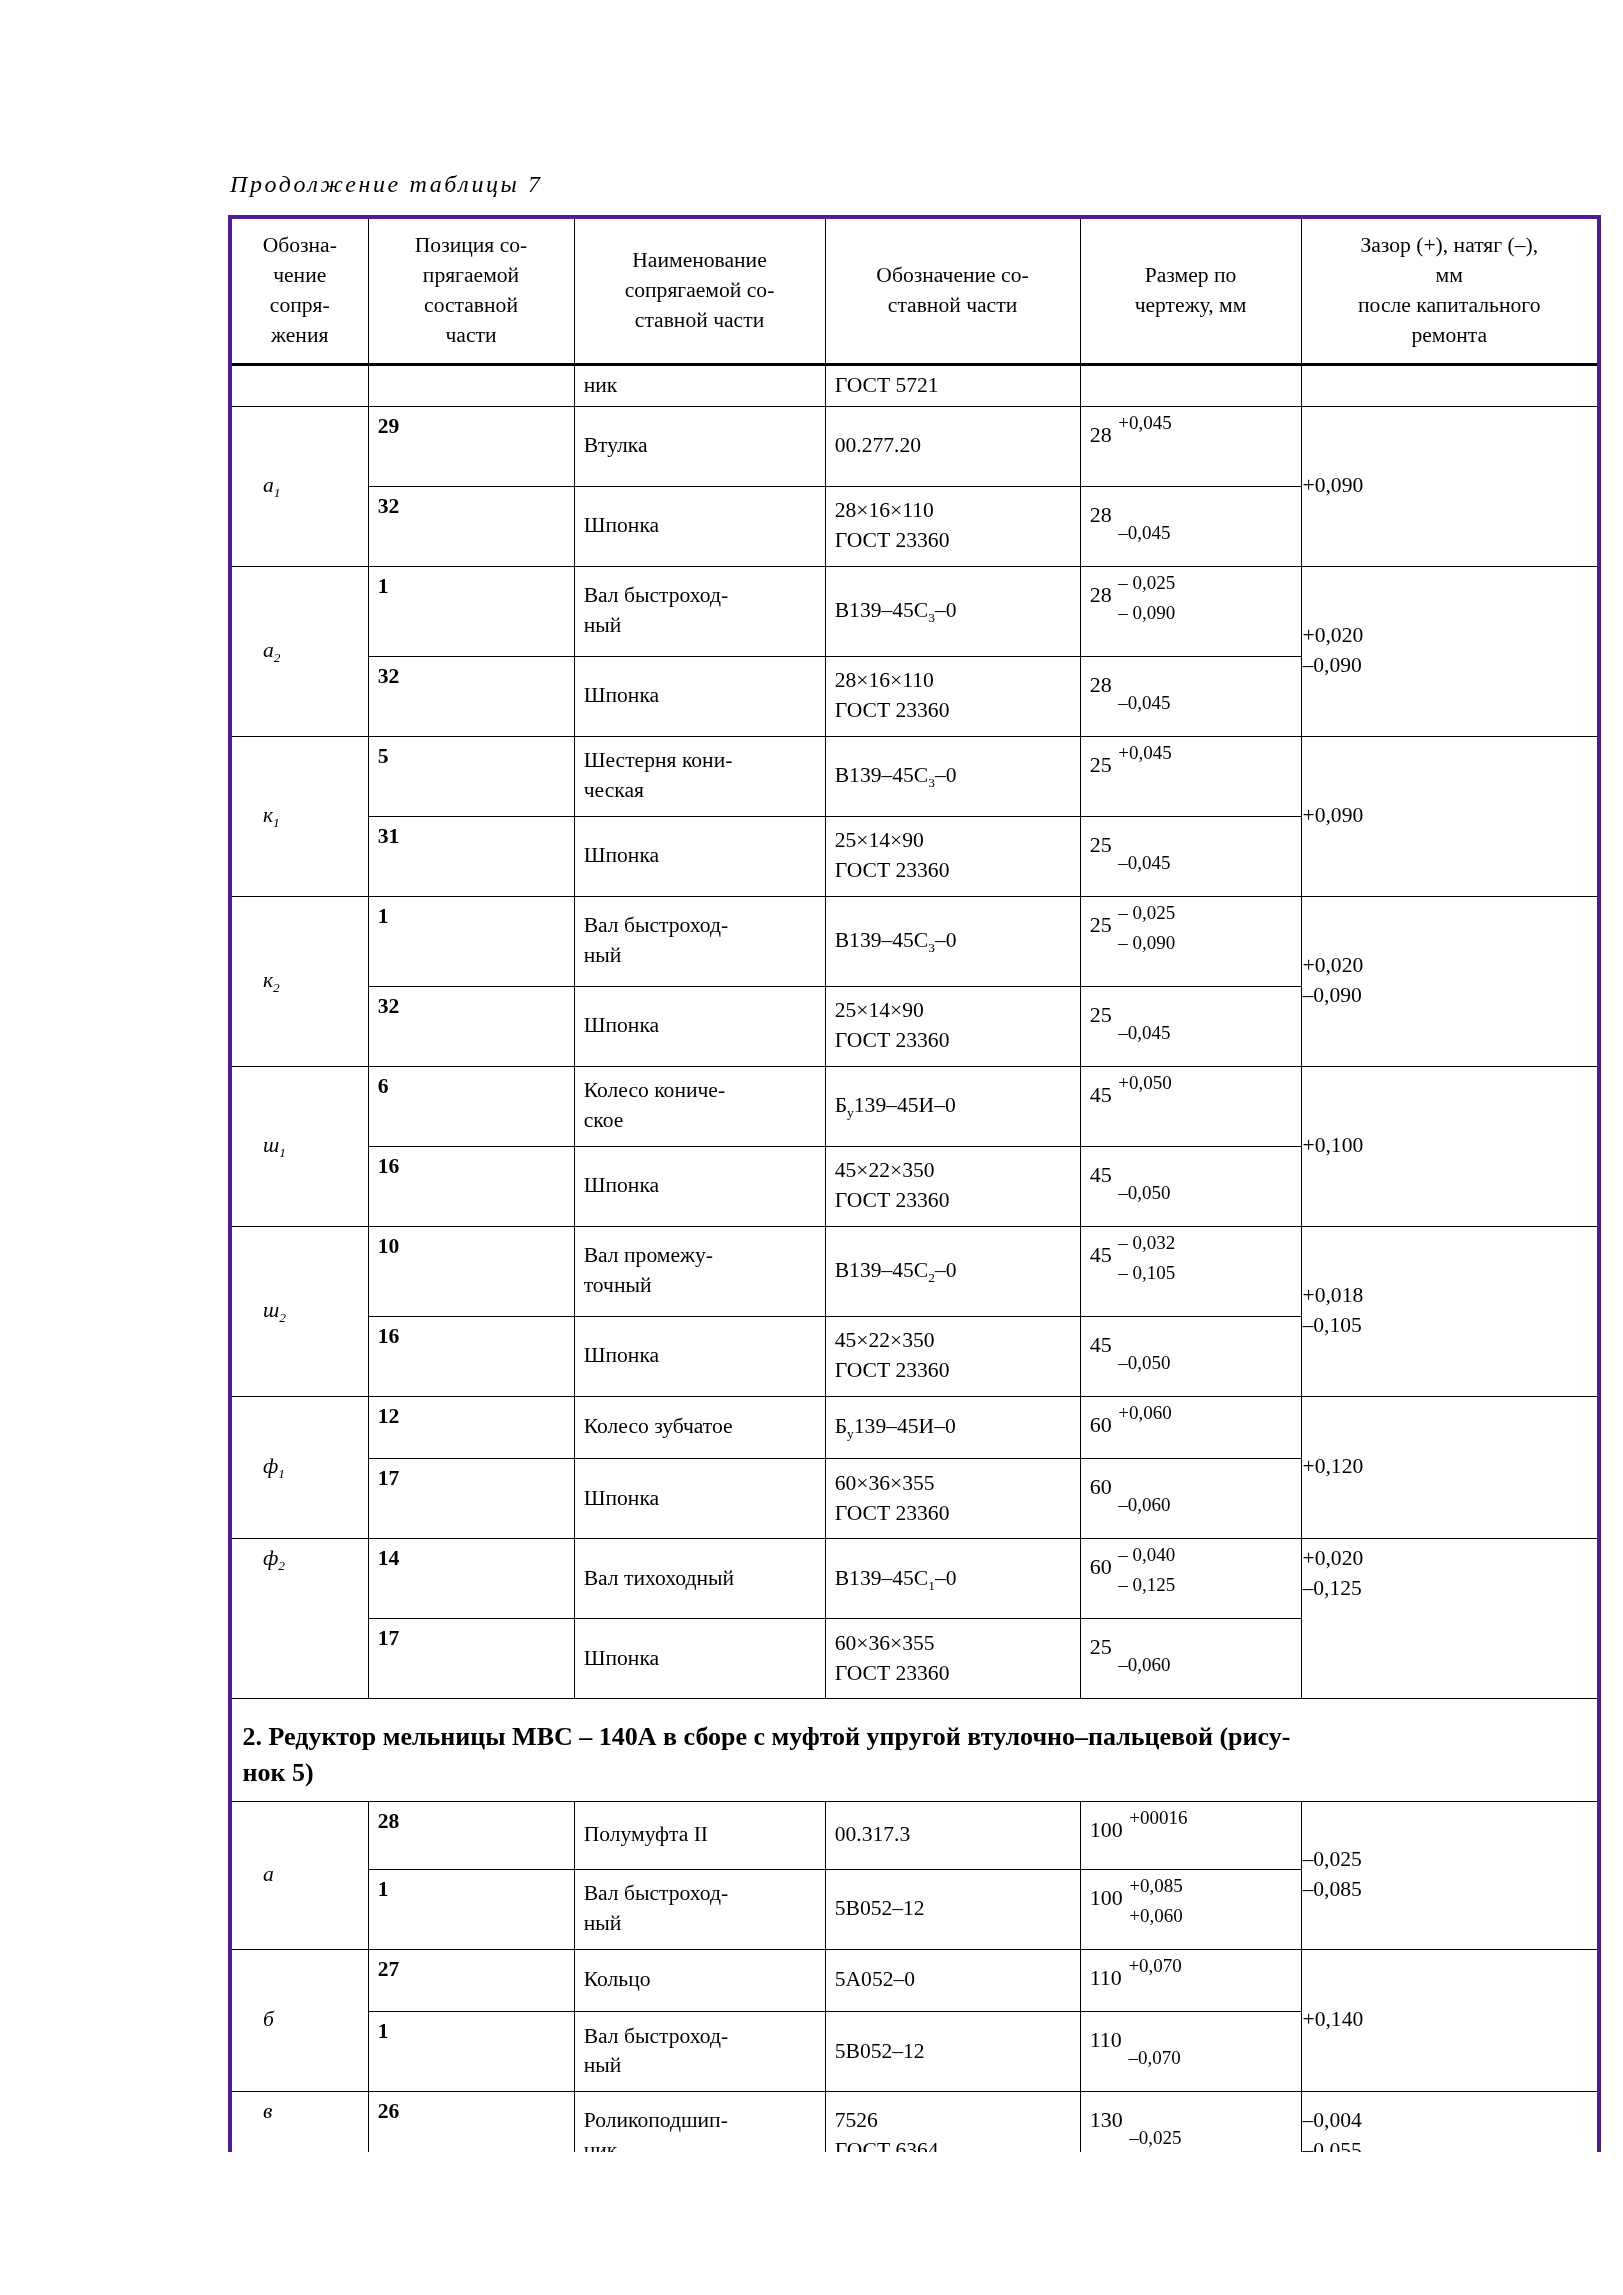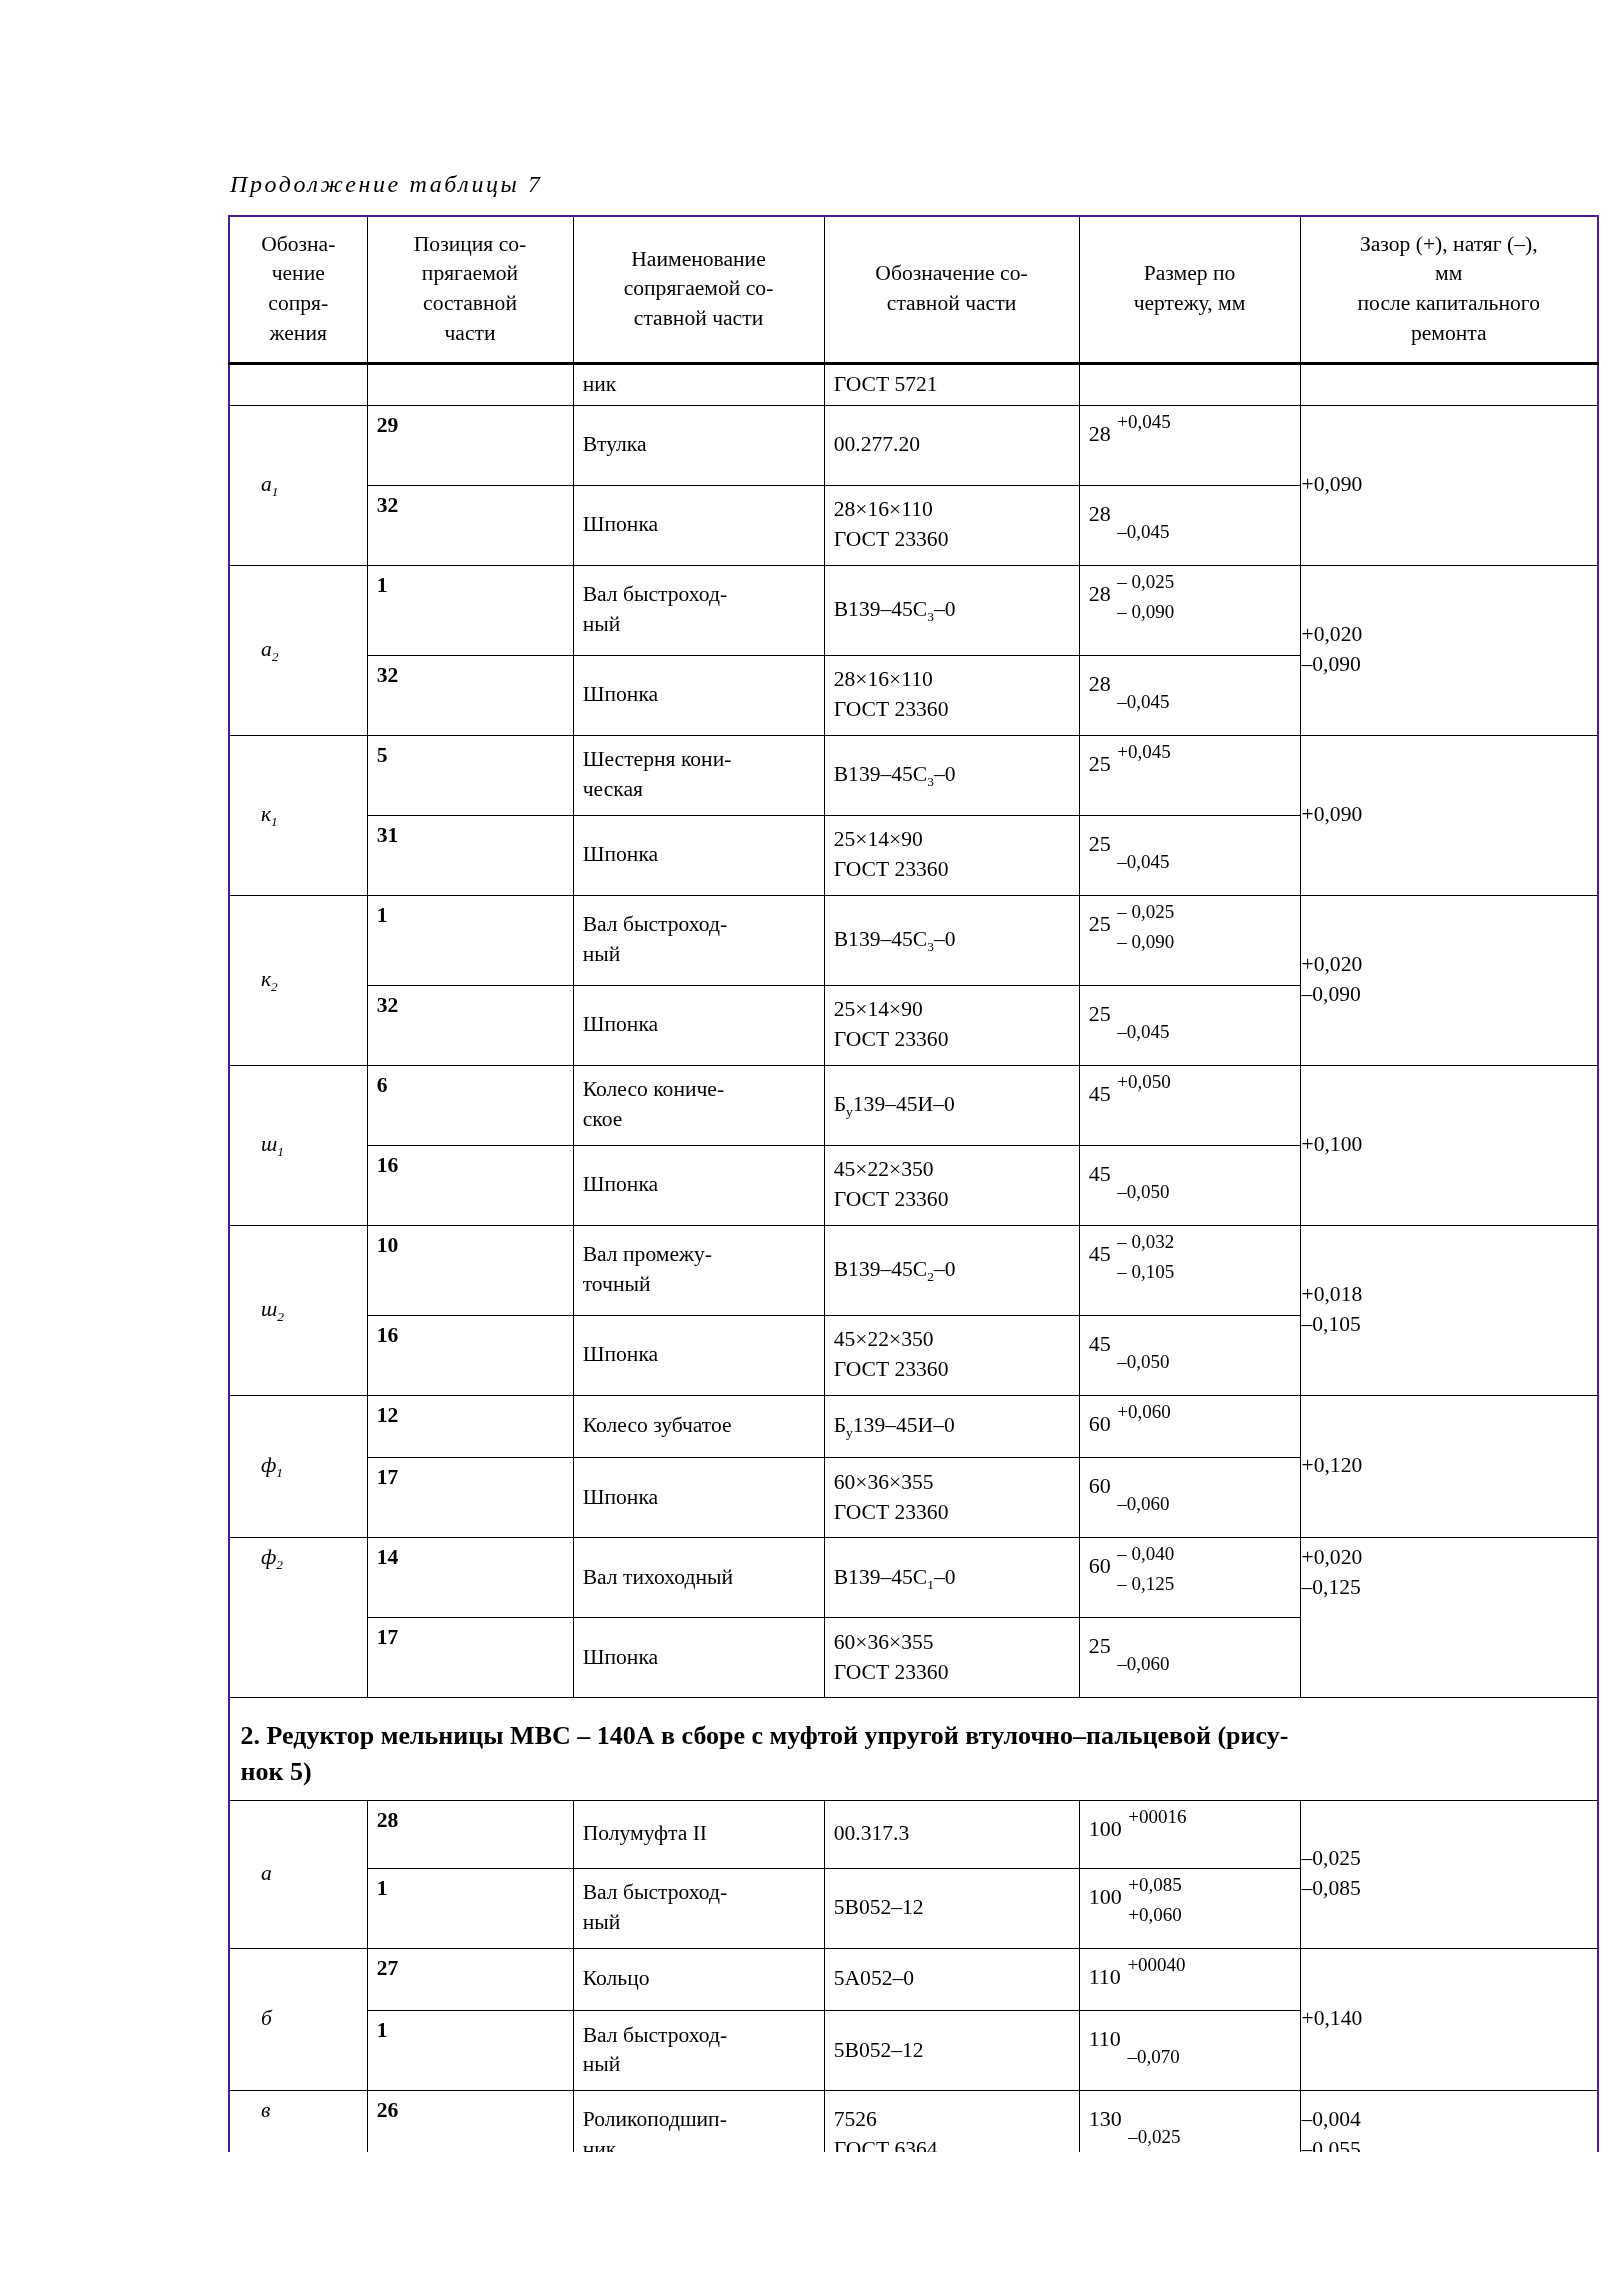--- a/index.html
+++ b/index.html
@@ -16,21 +16,21 @@
     font-style: italic;
     font-size: 24px;
     letter-spacing: 2.6px;
   }
 
   table.fits {
     border-collapse: collapse;
     table-layout: fixed;
     width: 1368px;
     margin-left: 188px;
-    border: 2px solid #4c1d95;
+    border: 4px solid #4c1d95;
   }
   th, td {
     border: 1.3px solid #000;
     padding: 5.2px 7.9px 5.2px 9.2px;
     font-size: 21.6px;
     line-height: 1.38;
     vertical-align: middle;
     white-space: pre-line;
     overflow: hidden;
     text-align: left;
@@ -281,21 +281,21 @@
 ный</td>
         <td class="c4">5В052–12</td>
         <td class="c5"><span class="nom">100</span><span class="tol"><span class="tol-up">+0,085</span><span class="tol-low">+0,060</span></span></td>
       </tr>
 
       <tr class="h-sm">
         <td class="c1" rowspan="2">б</td>
         <td class="c2">27</td>
         <td class="c3">Кольцо</td>
         <td class="c4">5А052–0</td>
-        <td class="c5"><span class="nom">110</span><span class="tol"><span class="tol-up">+00040</span><span class="tol-low"></span></span></td>
+        <td class="c5"><span class="nom">110</span><span class="tol"><span class="tol-up">+0,070</span><span class="tol-low"></span></span></td>
         <td class="c6" rowspan="2">+0,140</td>
       </tr>
       <tr class="h-lg">
         <td class="c2">1</td>
         <td class="c3">Вал быстроход-
 ный</td>
         <td class="c4">5В052–12</td>
         <td class="c5"><span class="nom">110</span><span class="tol"><span class="tol-up"></span><span class="tol-low">–0,070</span></span></td>
       </tr>
 

